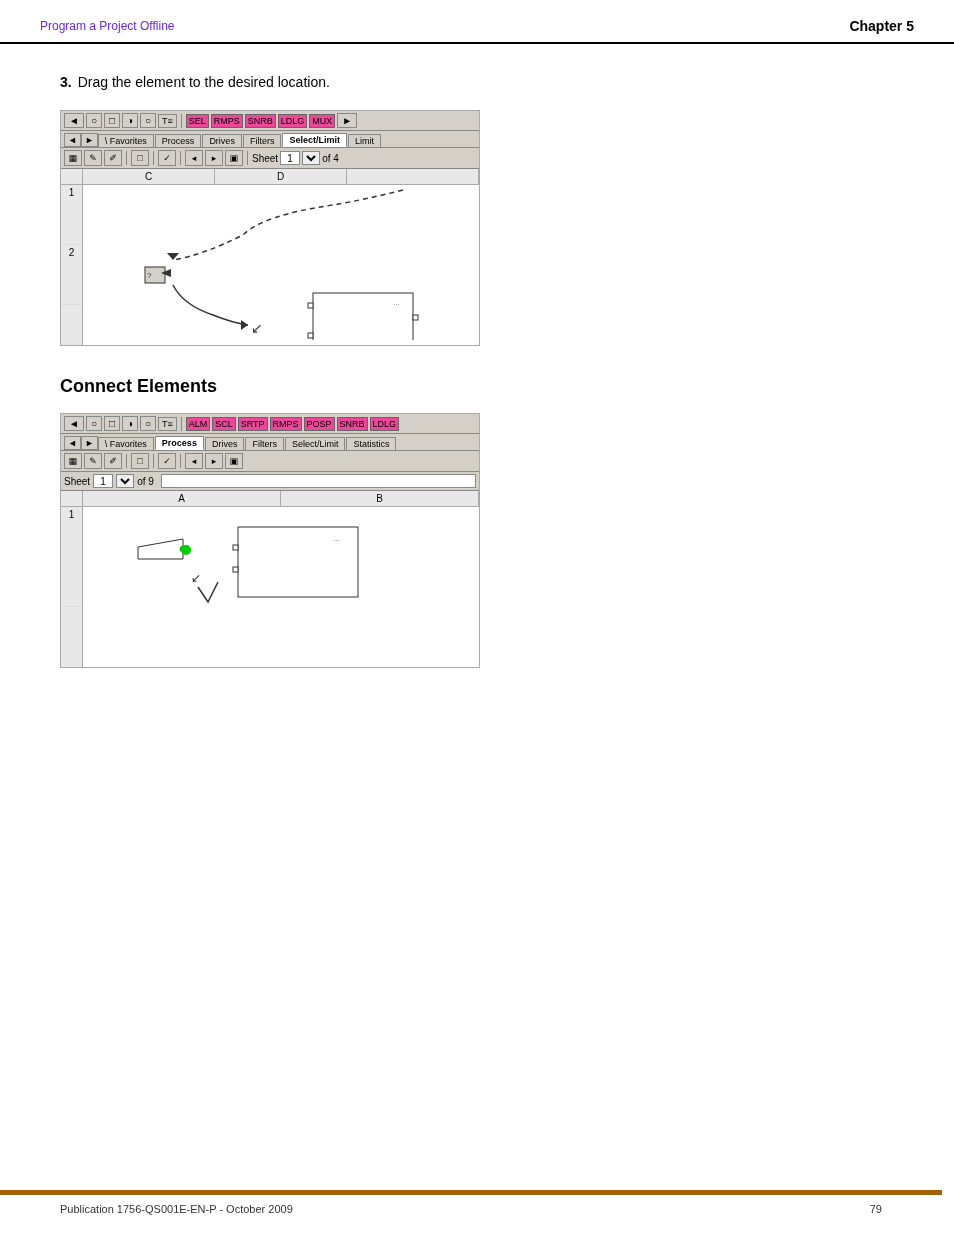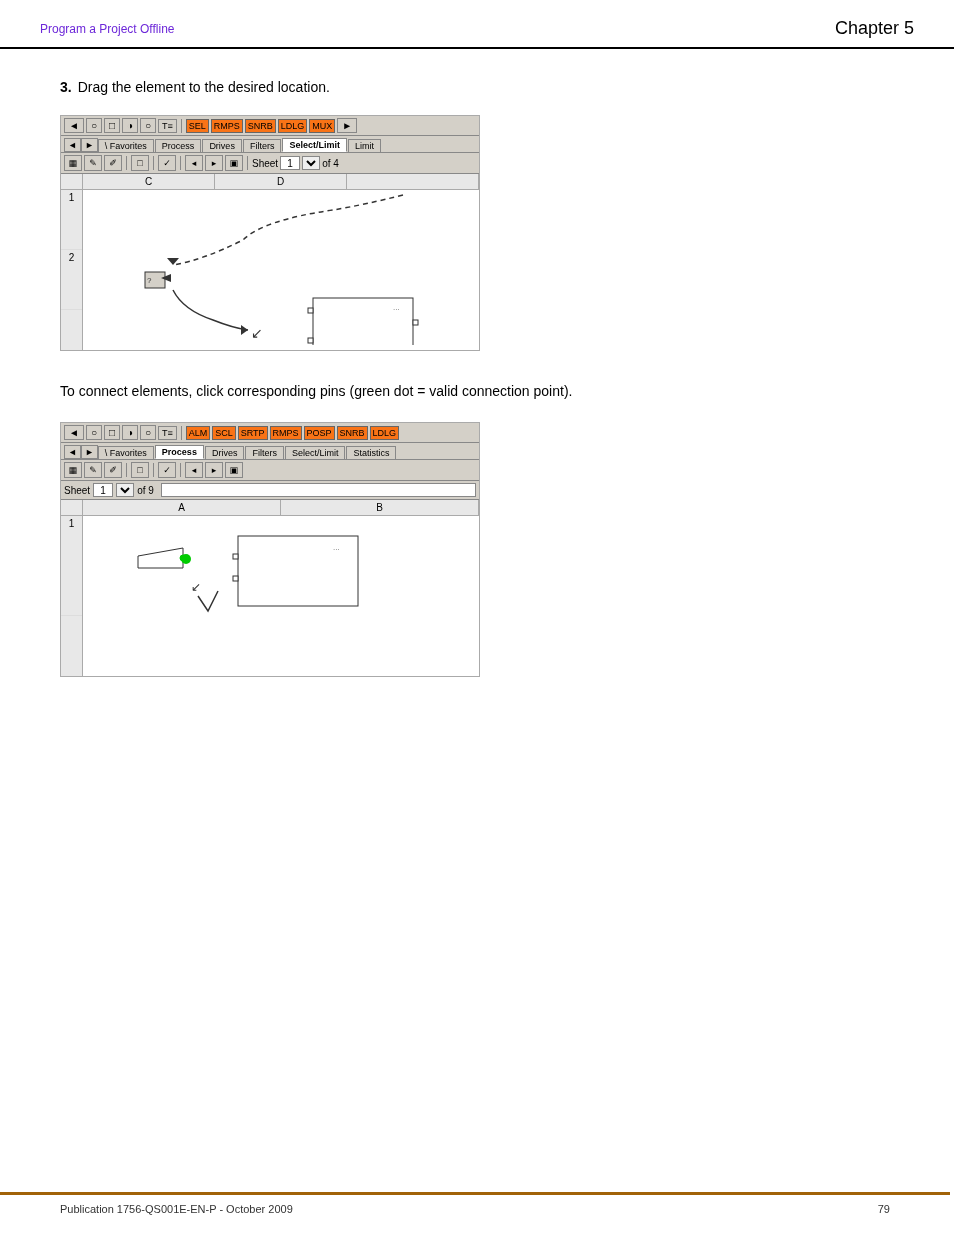--- a/index.html
+++ b/index.html
@@ -20,22 +20,22 @@
       align-items: center;
       padding: 18px 40px 8px 40px;
       border-bottom: 2px solid #000;
       margin-bottom: 0;
     }
     .header-left {
       font-size: 12px;
       color: #6d28d9;
     }
     .header-right {
-      font-size: 18px;
-      font-weight: normal;
+      font-size: 14px;
+      font-weight: bold;
       margin-left: 28px;
     }
     .header-spacer {
       flex: 1;
     }
 
     
     .page-content {
       padding: 30px 60px 40px 60px;
     }
@@ -77,21 +77,21 @@
       padding: 1px 3px;
       font-size: 10px;
       cursor: pointer;
       min-width: 14px;
       text-align: center;
     }
     .toolbar-btn-small {
       font-size: 9px;
       padding: 1px 2px;
       border: 1px solid #666;
-      background: #f97316;
+      background: #ec4899;
     }
     .toolbar-arrow {
       border: 1px solid #888;
       background: #d4d0c8;
       padding: 1px 4px;
       font-size: 10px;
     }
     .toolbar-sep {
       width: 1px;
       height: 14px;
@@ -232,27 +232,27 @@
       font-size: 14px;
       margin-bottom: 20px;
       line-height: 1.5;
     }
 
     
     .page-footer {
       position: absolute;
       bottom: 20px;
       left: 0;
-      right: 4px;
+      right: 12px;
       display: flex;
       justify-content: space-between;
       padding: 0 60px;
       font-size: 11px;
       color: #333;
-      border-top: 3px solid #a16207;
+      border-top: 5px solid #a16207;
       padding-top: 8px;
       text-align: center;
     }
 
     
     .green-dot {
       width: 10px;
       height: 10px;
       background: #00cc00;
       border-radius: 50%;
@@ -359,22 +359,22 @@
             <rect x="225" y="118" width="5" height="5" fill="#fff" stroke="#333" stroke-width="1"></rect>
             <rect x="225" y="148" width="5" height="5" fill="#fff" stroke="#333" stroke-width="1"></rect>
 
             <rect x="330" y="130" width="5" height="5" fill="#fff" stroke="#333" stroke-width="1"></rect>
           </svg>
         </div>
       </div>
     </div>
   </div>
 
-
-  <p class="description-text">To connect elements, click corresponding pins (green dot = valid connection point).</p>
+  <div class="section-heading" style="margin-top:20px;">Connect Elements</div>
+
 
   <div class="screenshot-box" style="width:420px;">
 
     <div class="toolbar-row">
       <button class="toolbar-arrow">◄</button>
       <button class="toolbar-btn" style="width:16px;">○</button>
       <button class="toolbar-btn" style="width:16px;">□</button>
       <button class="toolbar-btn" style="width:16px;">◑</button>
       <button class="toolbar-btn" style="width:16px;">○</button>
       <button class="toolbar-btn" style="font-size:9px;">T≡</button>

